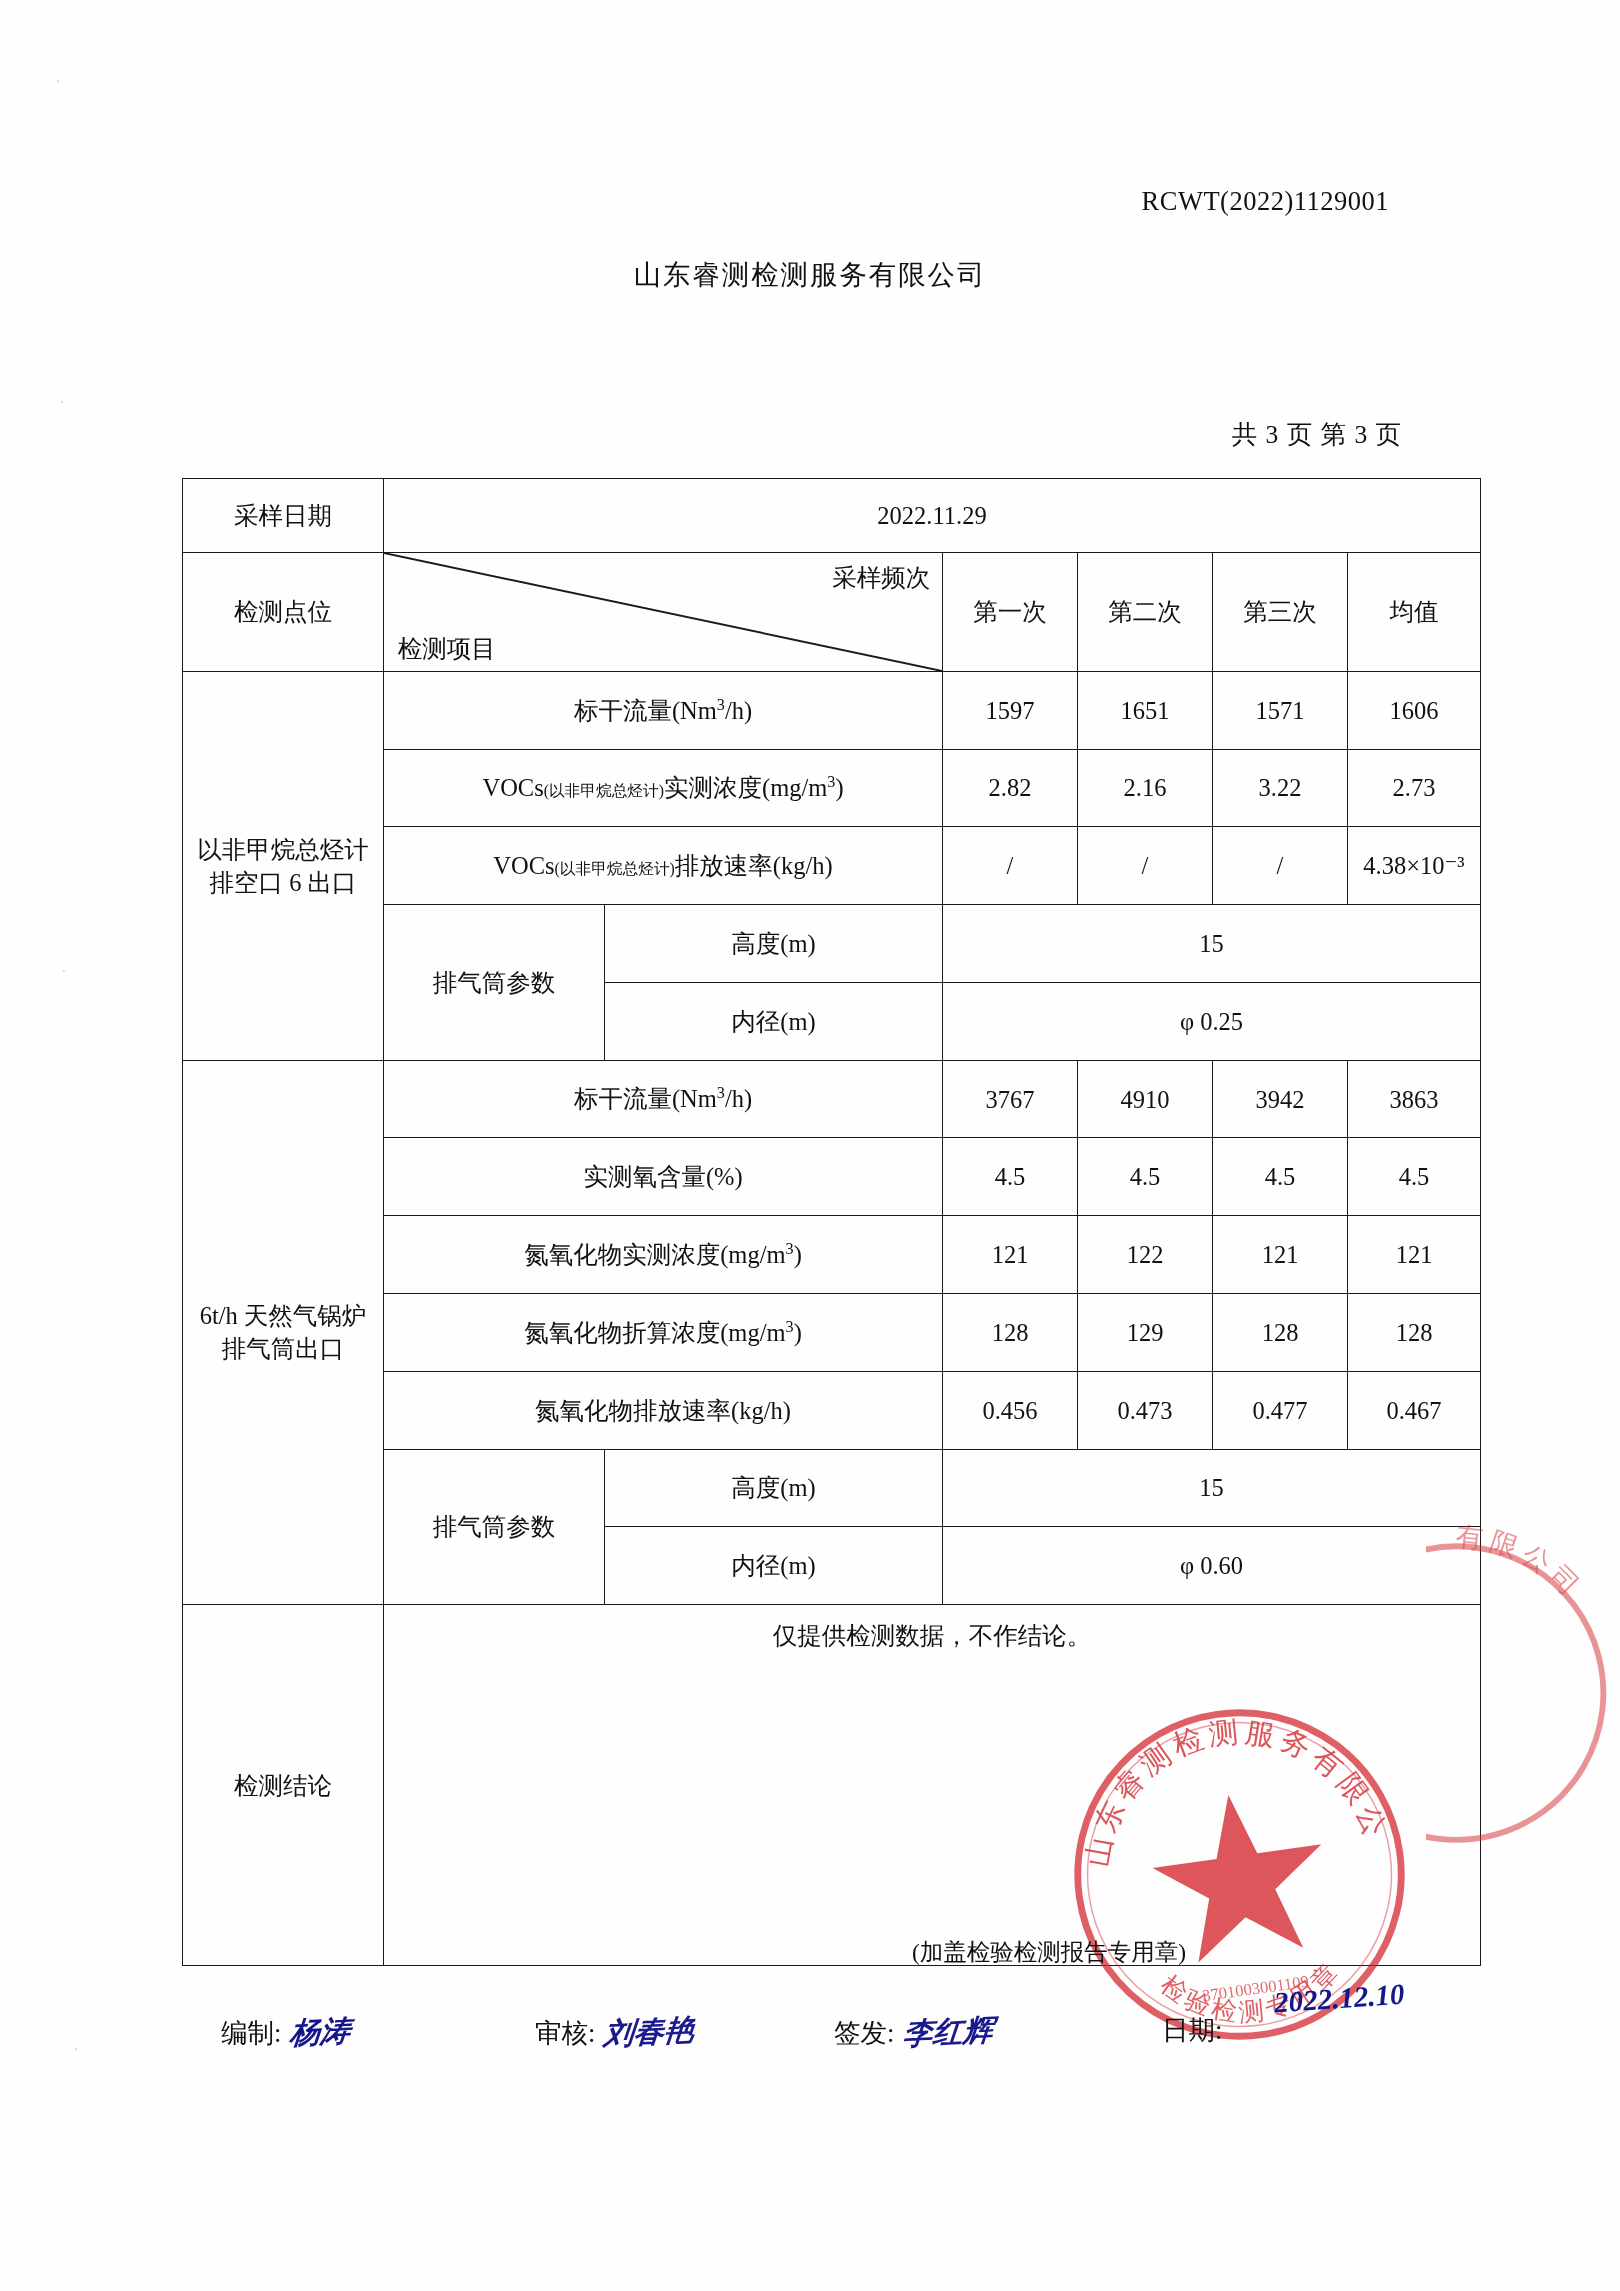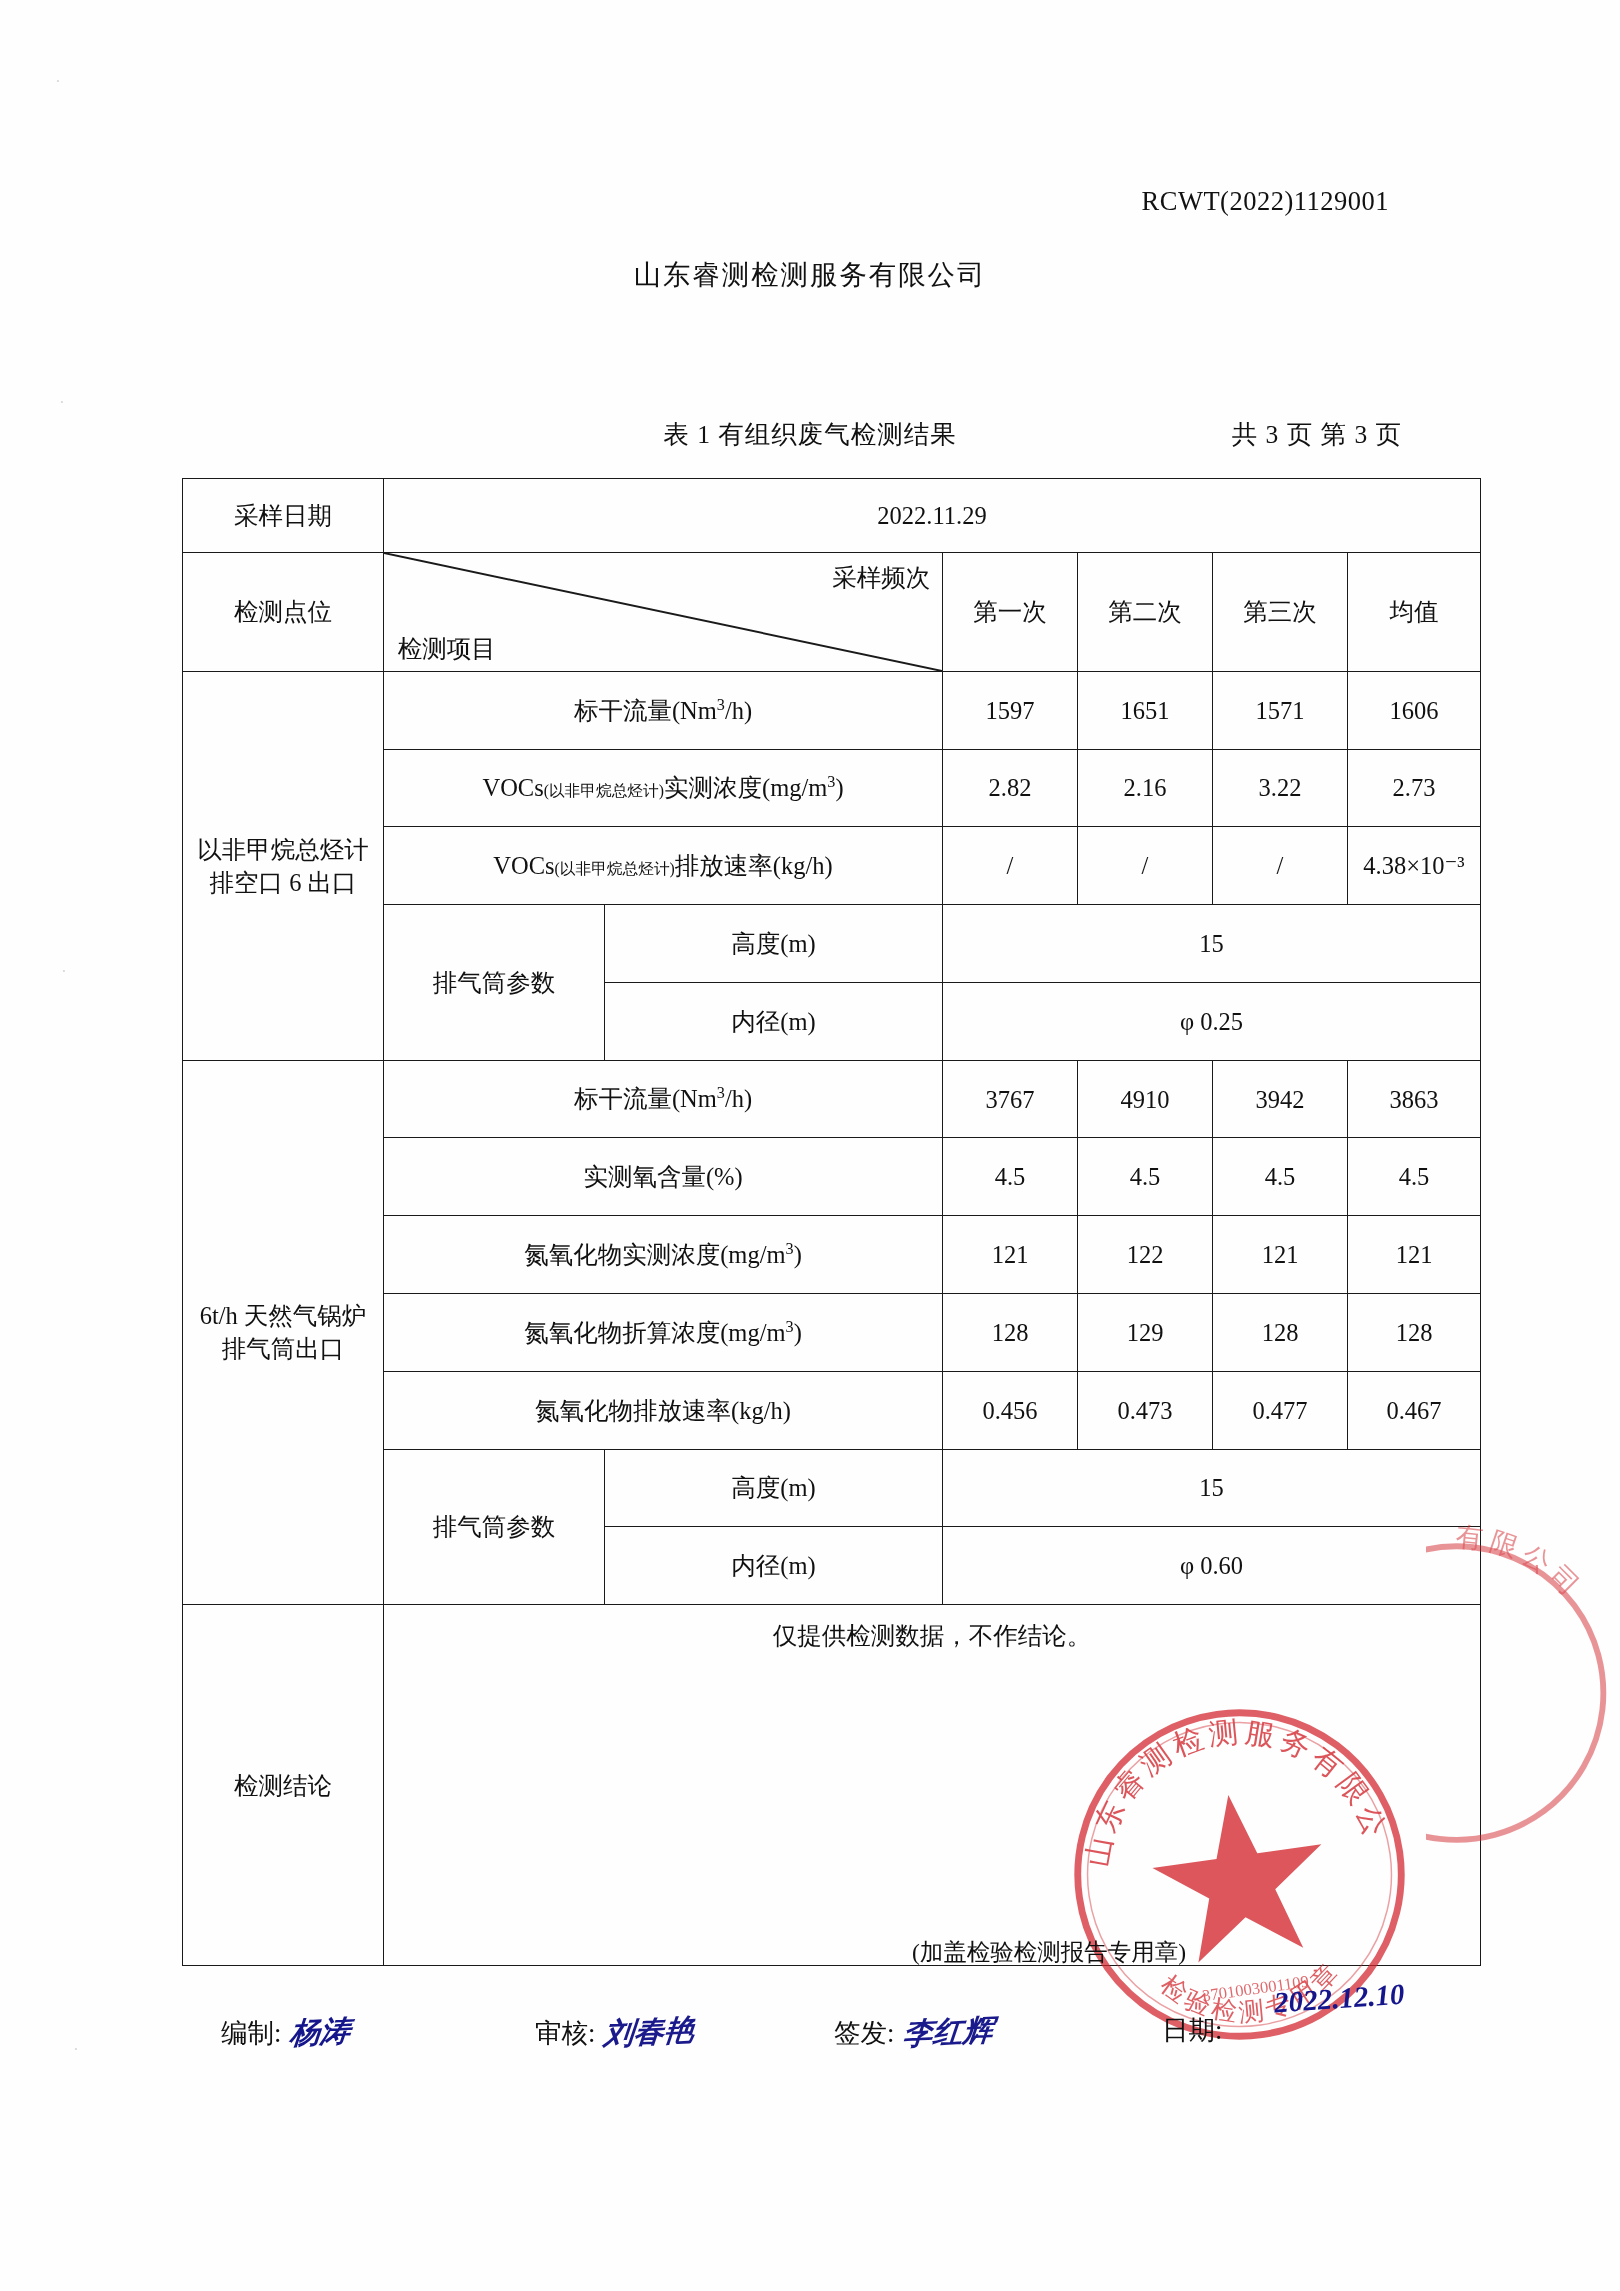--- a/index.html
+++ b/index.html
@@ -202,21 +202,20 @@
 
 <div class="page">
 
   <div class="artifact" style="left:55px; top:71px;">·</div>
   <div class="artifact" style="left:59px; top:392px;">·</div>
   <div class="artifact" style="left:61px; top:961px;">·</div>
   <div class="artifact" style="left:73px; top:2039px;">·</div>
 
   <div class="doc-code">RCWT(2022)1129001</div>
   <div class="company">山东睿测检测服务有限公司</div>
-  <div class="subtitle">表 1    有组织废气检测结果</div>
   <div class="pageinfo">共 3 页    第 3 页</div>
 
   <table class="main">
     <colgroup>
       <col style="width:201px">
       <col style="width:221px">
       <col style="width:338px">
       <col style="width:135px">
       <col style="width:135px">
       <col style="width:135px">

